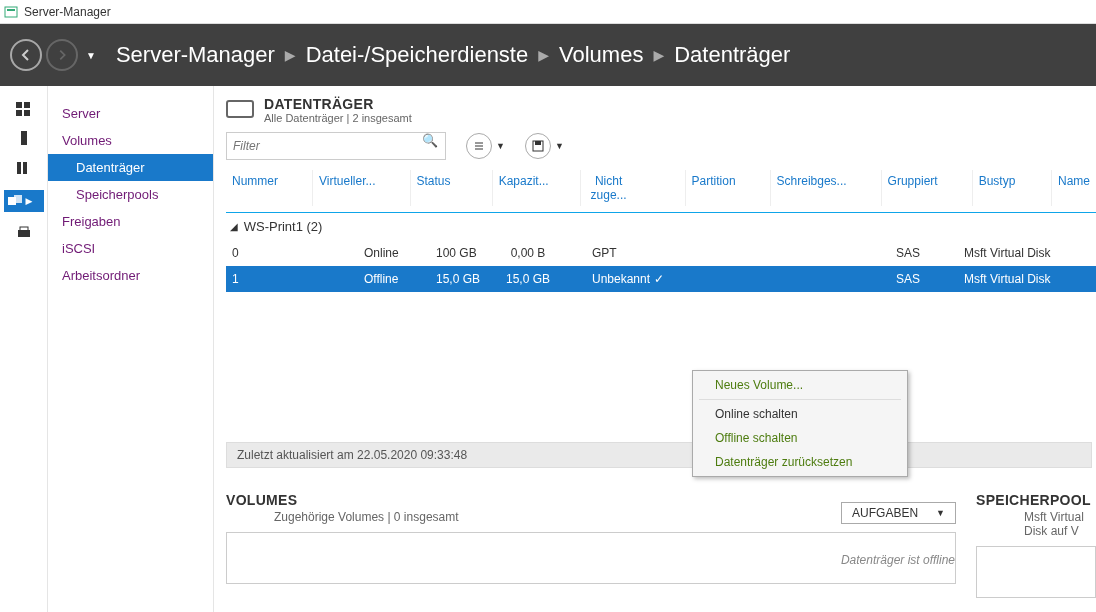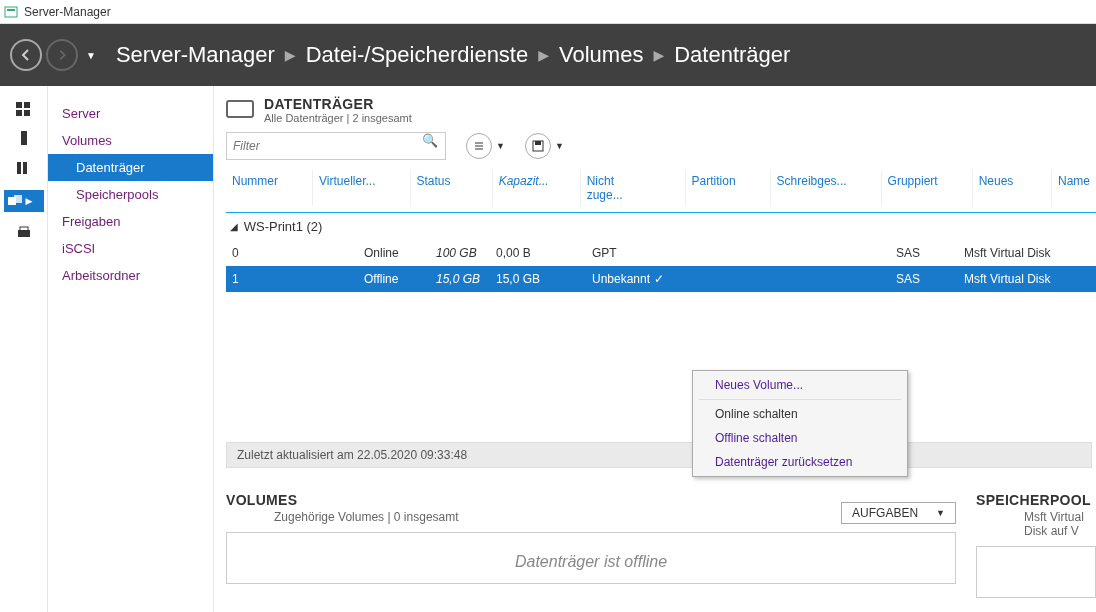--- a/index.html
+++ b/index.html
@@ -42,53 +42,53 @@
 .tool-wrap { display: flex; align-items: center; gap: 4px; }
 .tool-wrap .chev { font-size: 9px; }
 
 .grid { position: relative; }
 .grid-head { display: flex; border-bottom: 1px solid #0ea5e9; padding-bottom: 6px; gap: 28px; }
 .grid-head .col { color: #1979ca; font-size: 12px; padding: 4px 6px; cursor: pointer; border-left: 1px solid #eee; }
 .grid-head .col:first-child { border-left: none; }
 .col-num { width: 60px; }
 .col-virt { width: 72px; }
 .col-status { width: 72px; }
-.col-cap { width: 60px; font-style: italic; }
-.col-unalloc { width: 76px; }
+.col-cap { width: 60px; }
+.col-unalloc { width: 76px; text-align: center; }
 .col-part { width: 72px; margin-left: 20px; }
 .col-ro { width: 84px; }
 .col-grp { width: 72px; }
 .col-sub { width: 76px; }
 .col-bus { width: 68px; }
 .col-name { flex: 1; }
 
 .group-row { padding: 6px 4px; font-size: 13px; display: flex; align-items: center; gap: 6px; }
 .group-row .tri { font-size: 10px; }
 
 .data-row { display: flex; padding: 4px 0; font-size: 12px; align-items: center; }
 .data-row .cell { padding: 2px 6px; }
 .data-row.selected { background: #1979ca; color: #fff; }
 .row-check { color: #fff; margin-left: 4px; }
 
 .context-menu { position: absolute; left: 478px; top: 284px; width: 216px; background: #f5f5f5; border: 1px solid #aaa; box-shadow: 2px 2px 4px rgba(0,0,0,0.25); padding: 2px; z-index: 100; }
 .context-menu .mi { padding: 5px 20px; font-size: 12px; cursor: pointer; color: #333; }
-.context-menu .mi.disabled { color: #4c1d95; }
+.context-menu .mi.disabled { color: #4d7c0f; }
 .context-menu .sep { height: 1px; background: #ddd; margin: 2px 4px; }
 
 .status-line { background: #eaeaea; padding: 5px 10px; font-size: 12px; color: #555; margin-top: 150px; border: 1px solid #ddd; margin-right: 4px; }
 
 .lower-panels { display: flex; gap: 20px; margin-top: 24px; }
 .panel { }
 .panel-left { flex: 1; }
 .panel-right { width: 120px; }
 .panel-title { font-size: 14px; font-weight: 600; letter-spacing: 0.3px; }
 .panel-sub { font-size: 12px; color: #666; margin-top: 2px; margin-left: 48px; }
 .tasks-btn { border: 1px solid #aaa; padding: 3px 10px; font-size: 12px; display: inline-flex; align-items: center; gap: 18px; float: right; cursor: pointer; }
 .tasks-btn .chev { font-size: 9px; }
-.panel-body { border: 1px solid #ccc; margin-top: 8px; padding: 20px 0; text-align: center; font-style: italic; color: #888; font-size: 16px; height: 52px; }
+.panel-body { border: 1px solid #ccc; margin-top: 8px; padding: 20px 0; text-align: right; font-style: italic; color: #888; font-size: 12px; height: 52px; }
 .panel-head-row { display: flex; justify-content: space-between; align-items: flex-end; }
 </style>
 </head>
 <body>
 
 <div class="titlebar">
   <span class="titlebar-icon">
     <svg width="14" height="14" viewBox="0 0 14 14">
         <rect x="1" y="2" width="12" height="10" fill="none" stroke="#3a7" stroke-width="1"></rect>
         <rect x="3" y="4" width="8" height="2" fill="#3a7"></rect>
@@ -204,21 +204,21 @@
     <div class="grid">
       <div class="grid-head">
         <div class="col col-num">Nummer</div>
         <div class="col col-virt">Virtueller...</div>
         <div class="col col-status">Status</div>
         <div class="col col-cap">Kapazit...</div>
         <div class="col col-unalloc">Nicht zuge...</div>
         <div class="col col-part">Partition</div>
         <div class="col col-ro">Schreibges...</div>
         <div class="col col-grp">Gruppiert</div>
-        <div class="col col-bus">Neues</div>
+        <div class="col col-bus">Bustyp</div>
         <div class="col col-name">Name</div>
       </div>
 
       <div class="group-row">
         <span class="tri">◢</span>
         <span>WS-Print1 (2)</span>
       </div>
 
       <div class="data-row">
         <div class="cell col-num">0</div>

